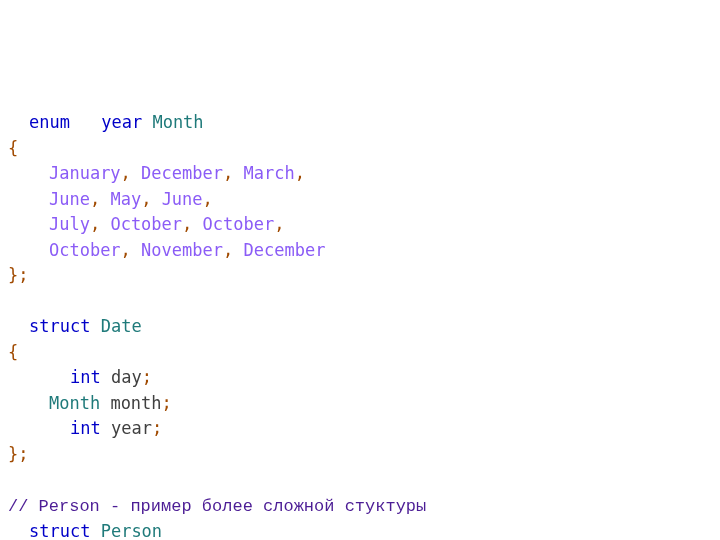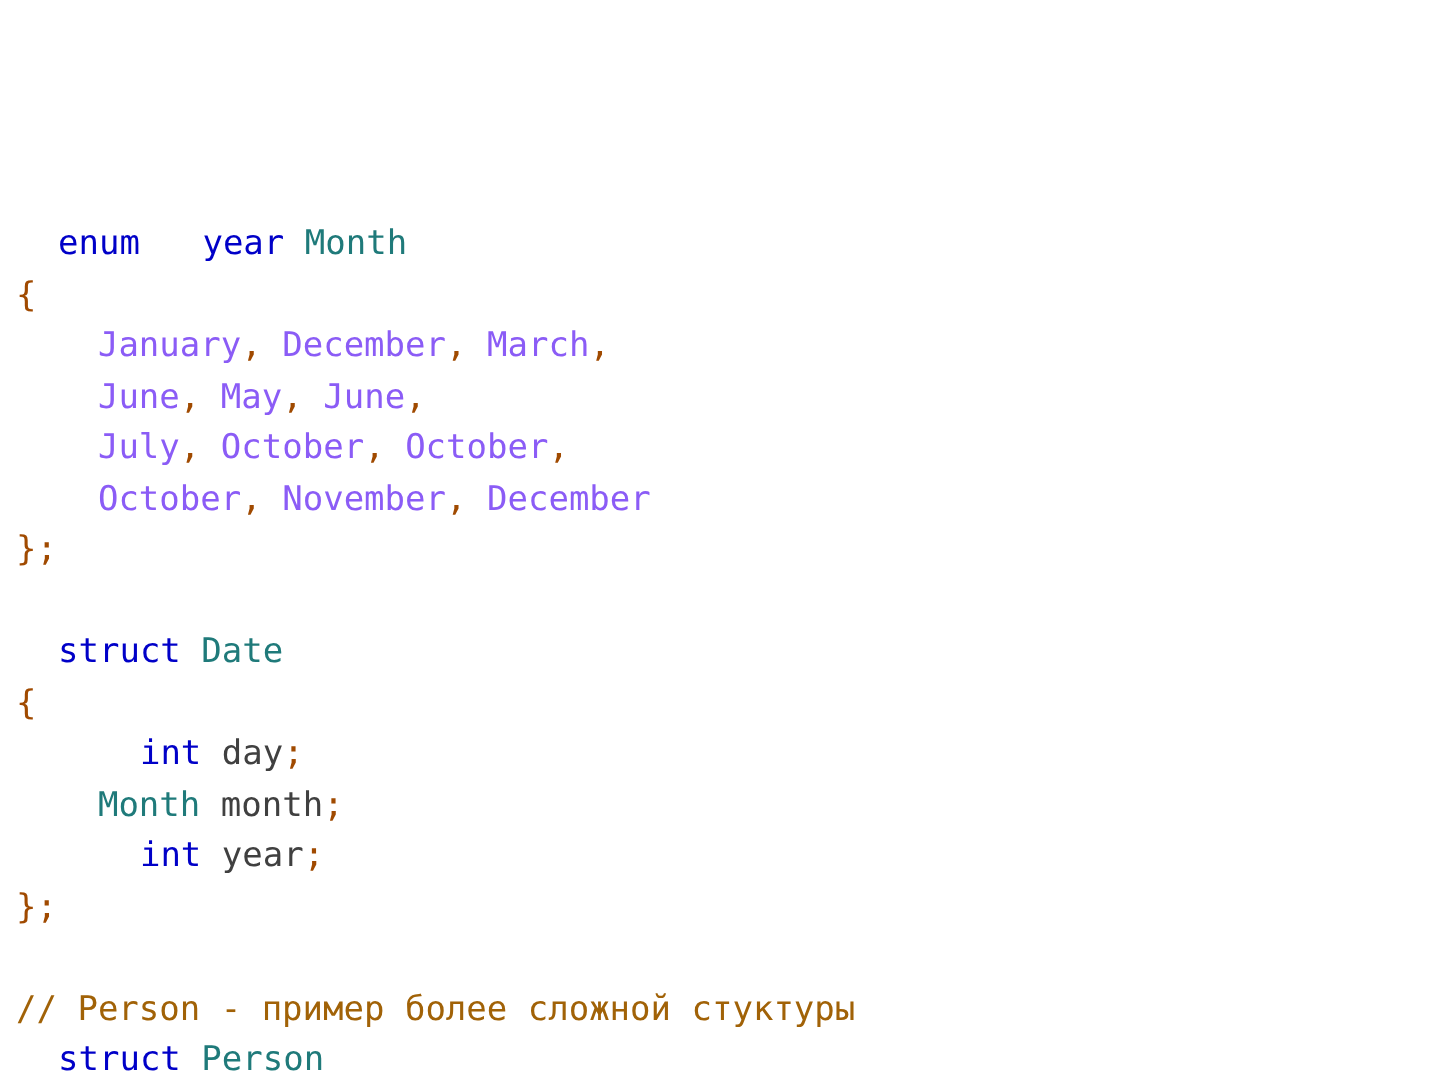--- a/index.html
+++ b/index.html
@@ -9,21 +9,21 @@
     font-family: "Consolas", "Menlo", "DejaVu Sans Mono", monospace;
     font-size: 17px;
     line-height: 1.5;
     white-space: pre;
     color: #000000;
   }
   .kw   { color: #0000c8; margin-left: 21px; }          
   .type { color: #1f7a7a; }          
   .enumv{ color: #8b5cf6; }          
   .sp   { color: #a04a00; }          
-  .cmt  { color: #a16207; }          
+  .cmt  { color: #4c1d95; font-family: Liberation Mono, monospace; }          
   .id   { color: #404040; }          
 </style>
 </head>
 <body>
 
 
 
 <div><span class="kw">enum</span> <span class="kw">year</span> <span class="type">Month</span>
 <span class="sp">{</span>
     <span class="enumv">January</span><span class="sp">,</span> <span class="enumv">December</span><span class="sp">,</span> <span class="enumv">March</span><span class="sp">,</span>

